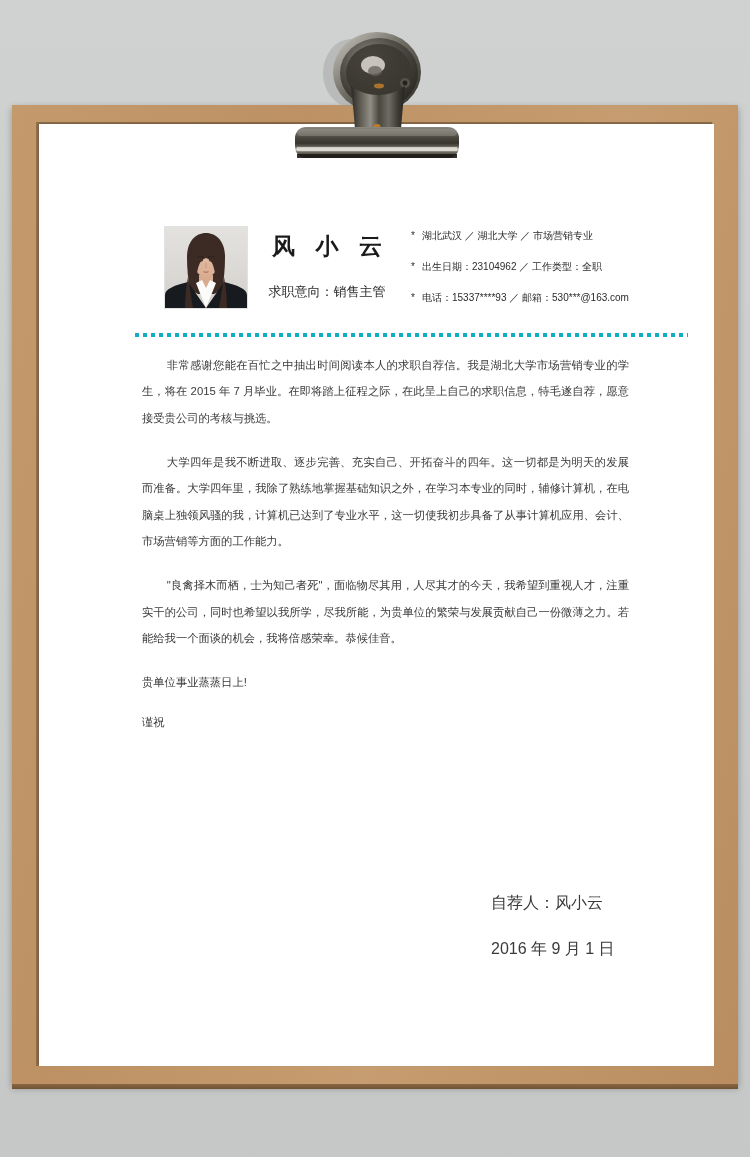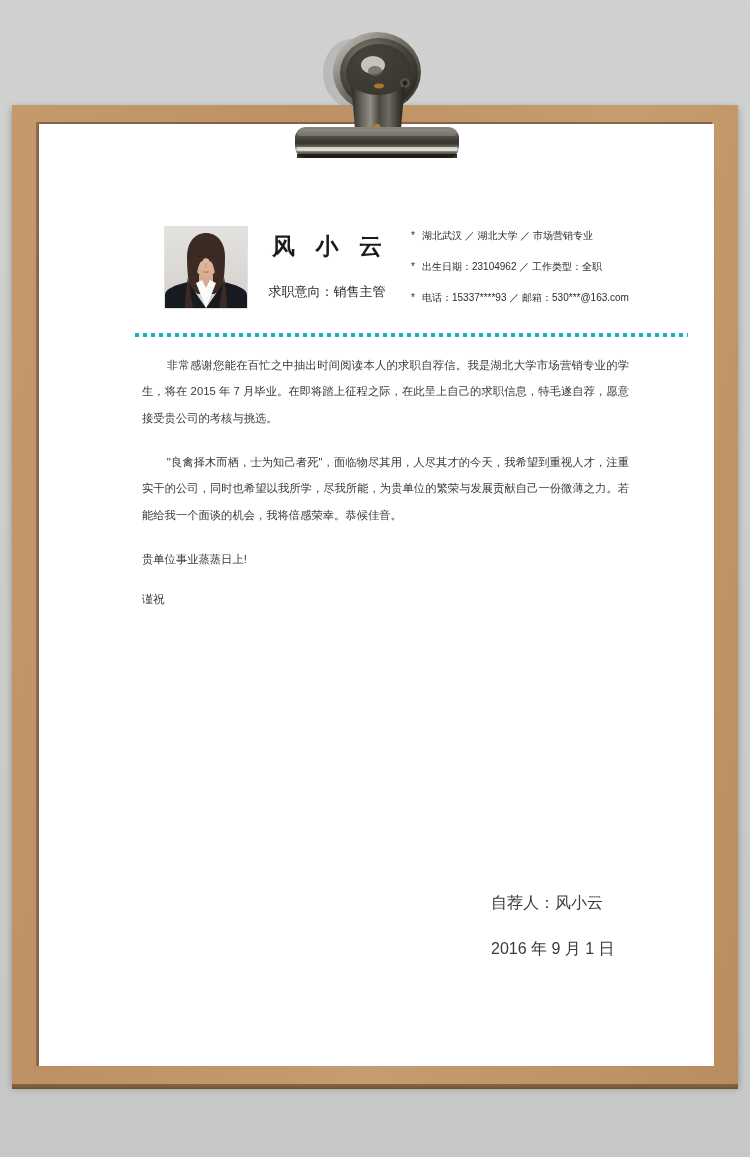--- a/index.html
+++ b/index.html
@@ -237,20 +237,21 @@
         <div class="contact-line">
           <span class="star">*</span><span>电话：15337****93 ／ 邮箱：530***@163.com</span>
         </div>
       </div>
     </div>
 
     <div class="divider"></div>
 
     <div class="letter">
       <p class="indent">非常感谢您能在百忙之中抽出时间阅读本人的求职自荐信。我是湖北大学市场营销专业的学生，将在 2015 年 7 月毕业。在即将踏上征程之际，在此呈上自己的求职信息，特毛遂自荐，愿意接受贵公司的考核与挑选。</p>
+      <p class="indent">大学四年是我不断进取、逐步完善、充实自己、开拓奋斗的四年。这一切都是为明天的发展而准备。大学四年里，我除了熟练地掌握基础知识之外，在学习本专业的同时，辅修计算机，在电脑桌上独领风骚的我，计算机已达到了专业水平，这一切使我初步具备了从事计算机应用、会计、市场营销等方面的工作能力。</p>
       <p class="indent">"良禽择木而栖，士为知己者死"，面临物尽其用，人尽其才的今天，我希望到重视人才，注重实干的公司，同时也希望以我所学，尽我所能，为贵单位的繁荣与发展贡献自己一份微薄之力。若能给我一个面谈的机会，我将倍感荣幸。恭候佳音。</p>
       <p class="tight">贵单位事业蒸蒸日上!</p>
       <p class="tight">谨祝</p>
     </div>
 
     <div class="sign">
       <div class="line1">自荐人：风小云</div>
       <div class="line2">2016 年 9 月 1 日</div>
     </div>
 

